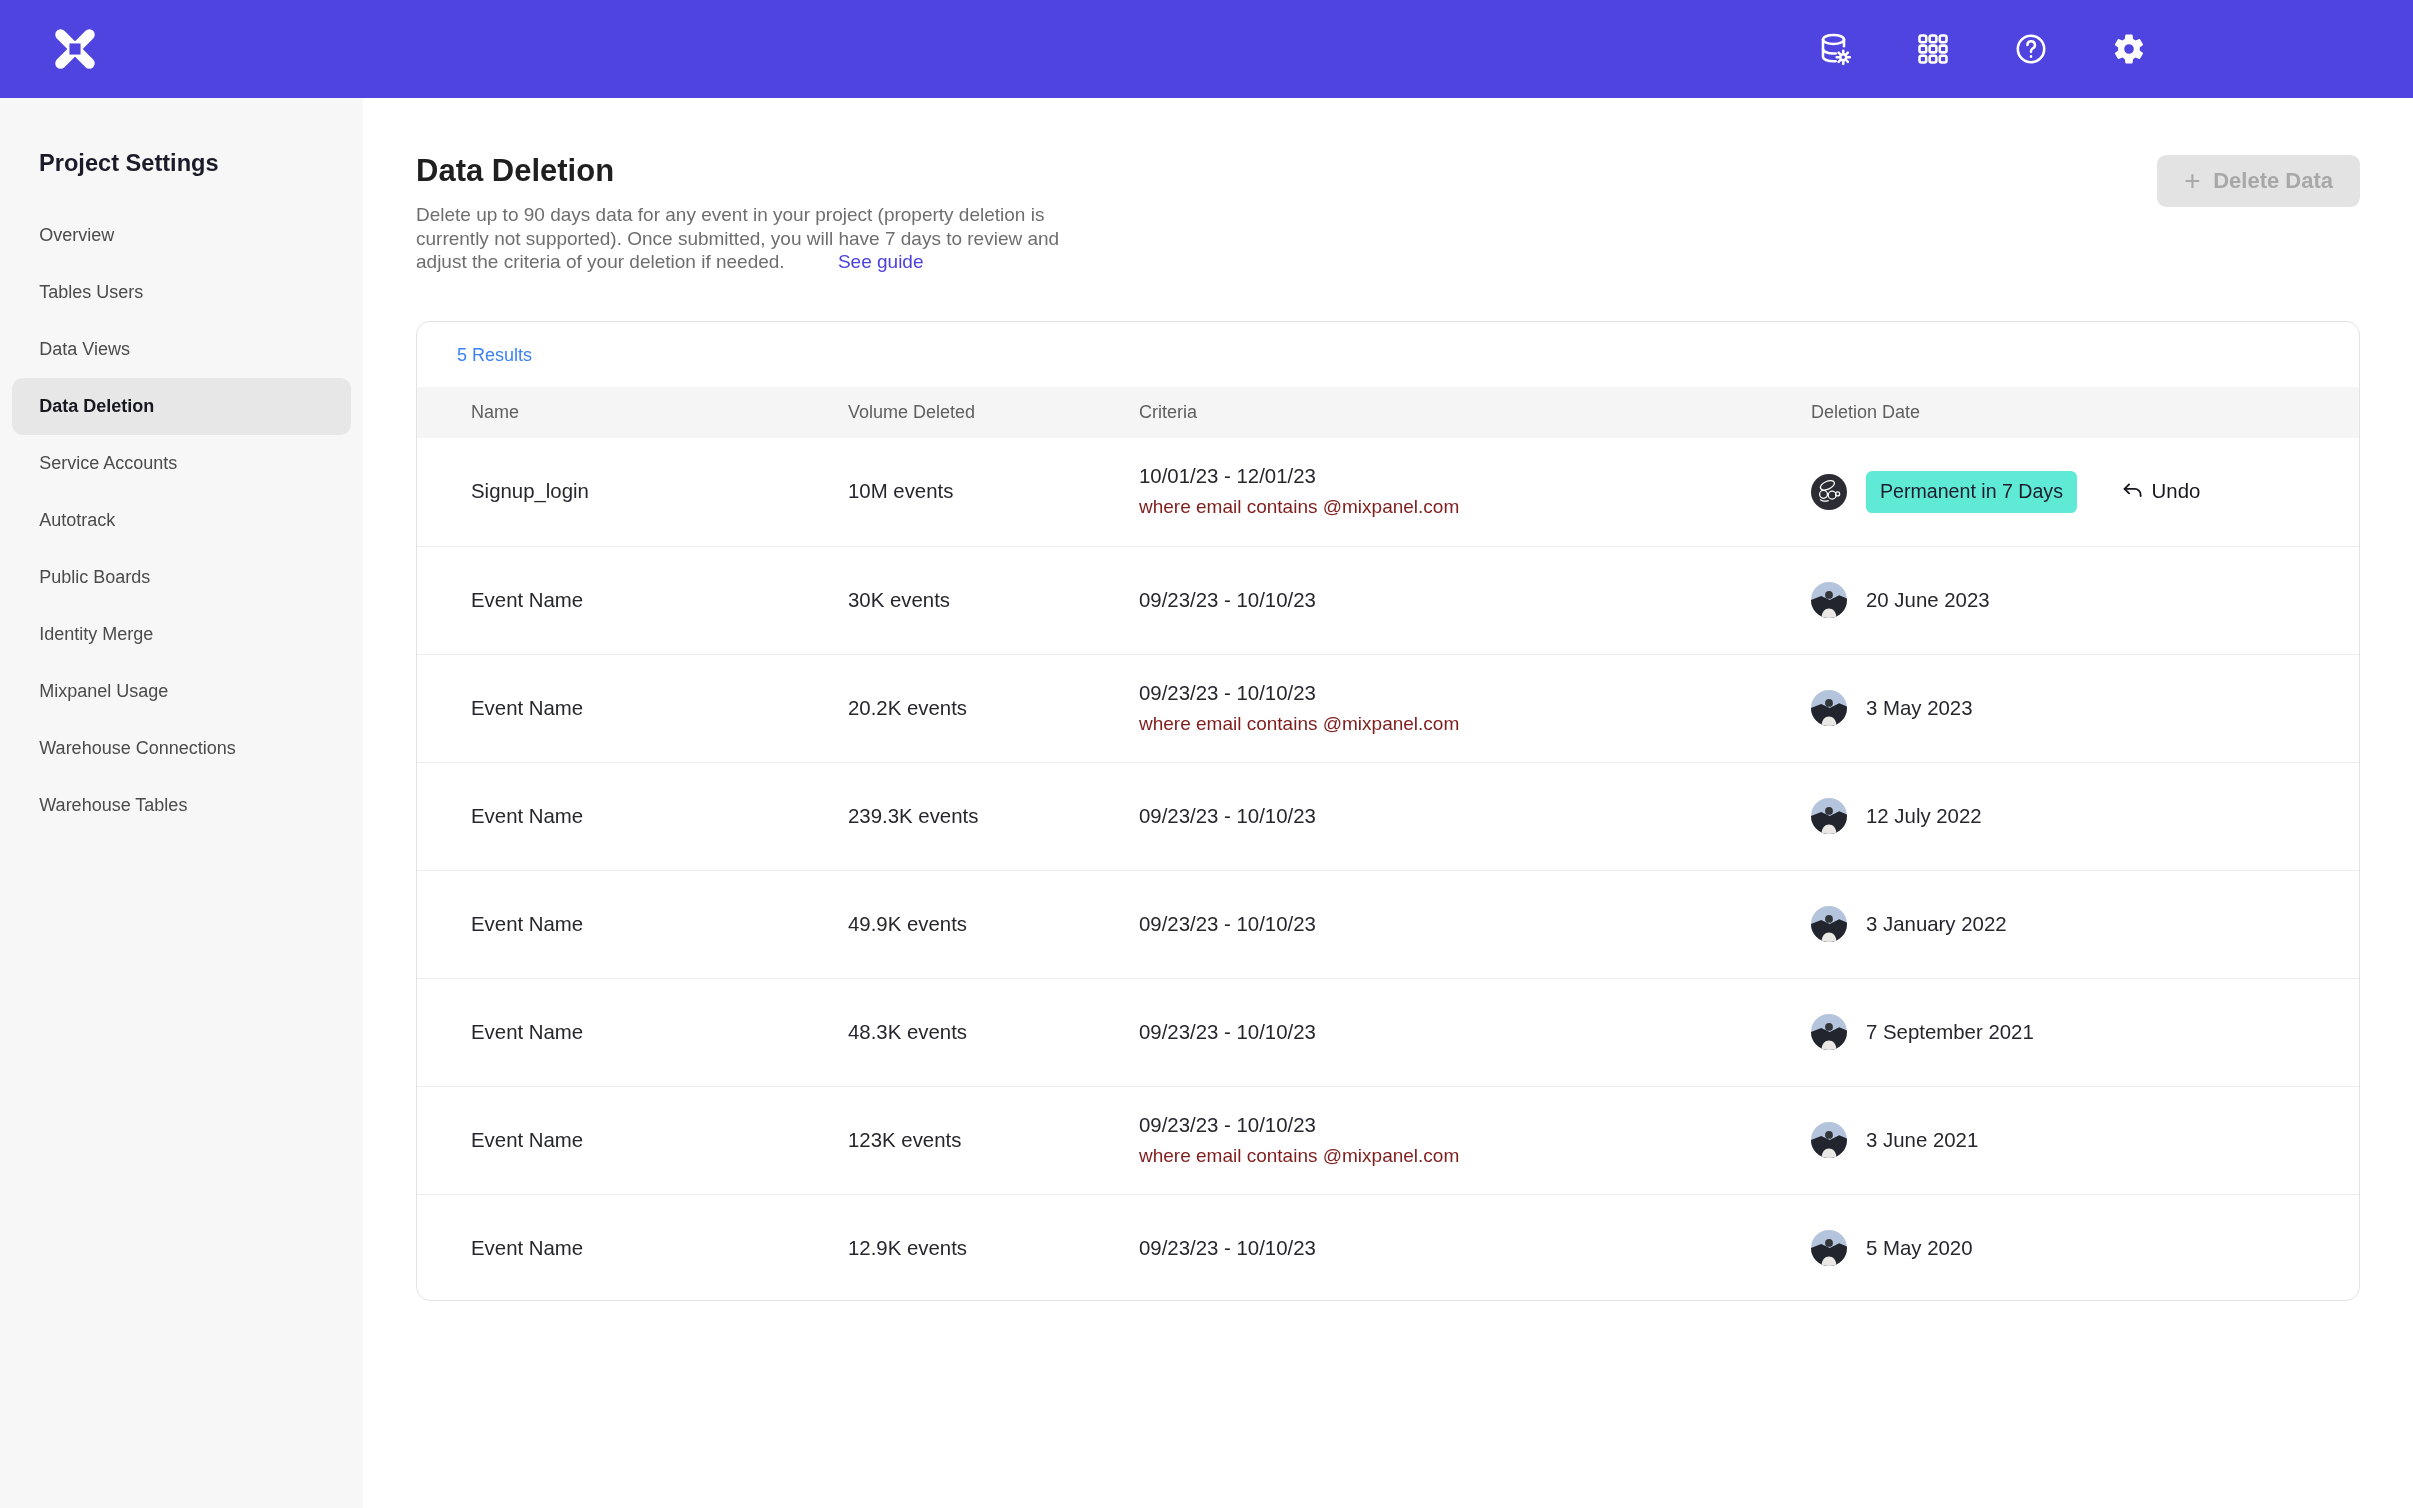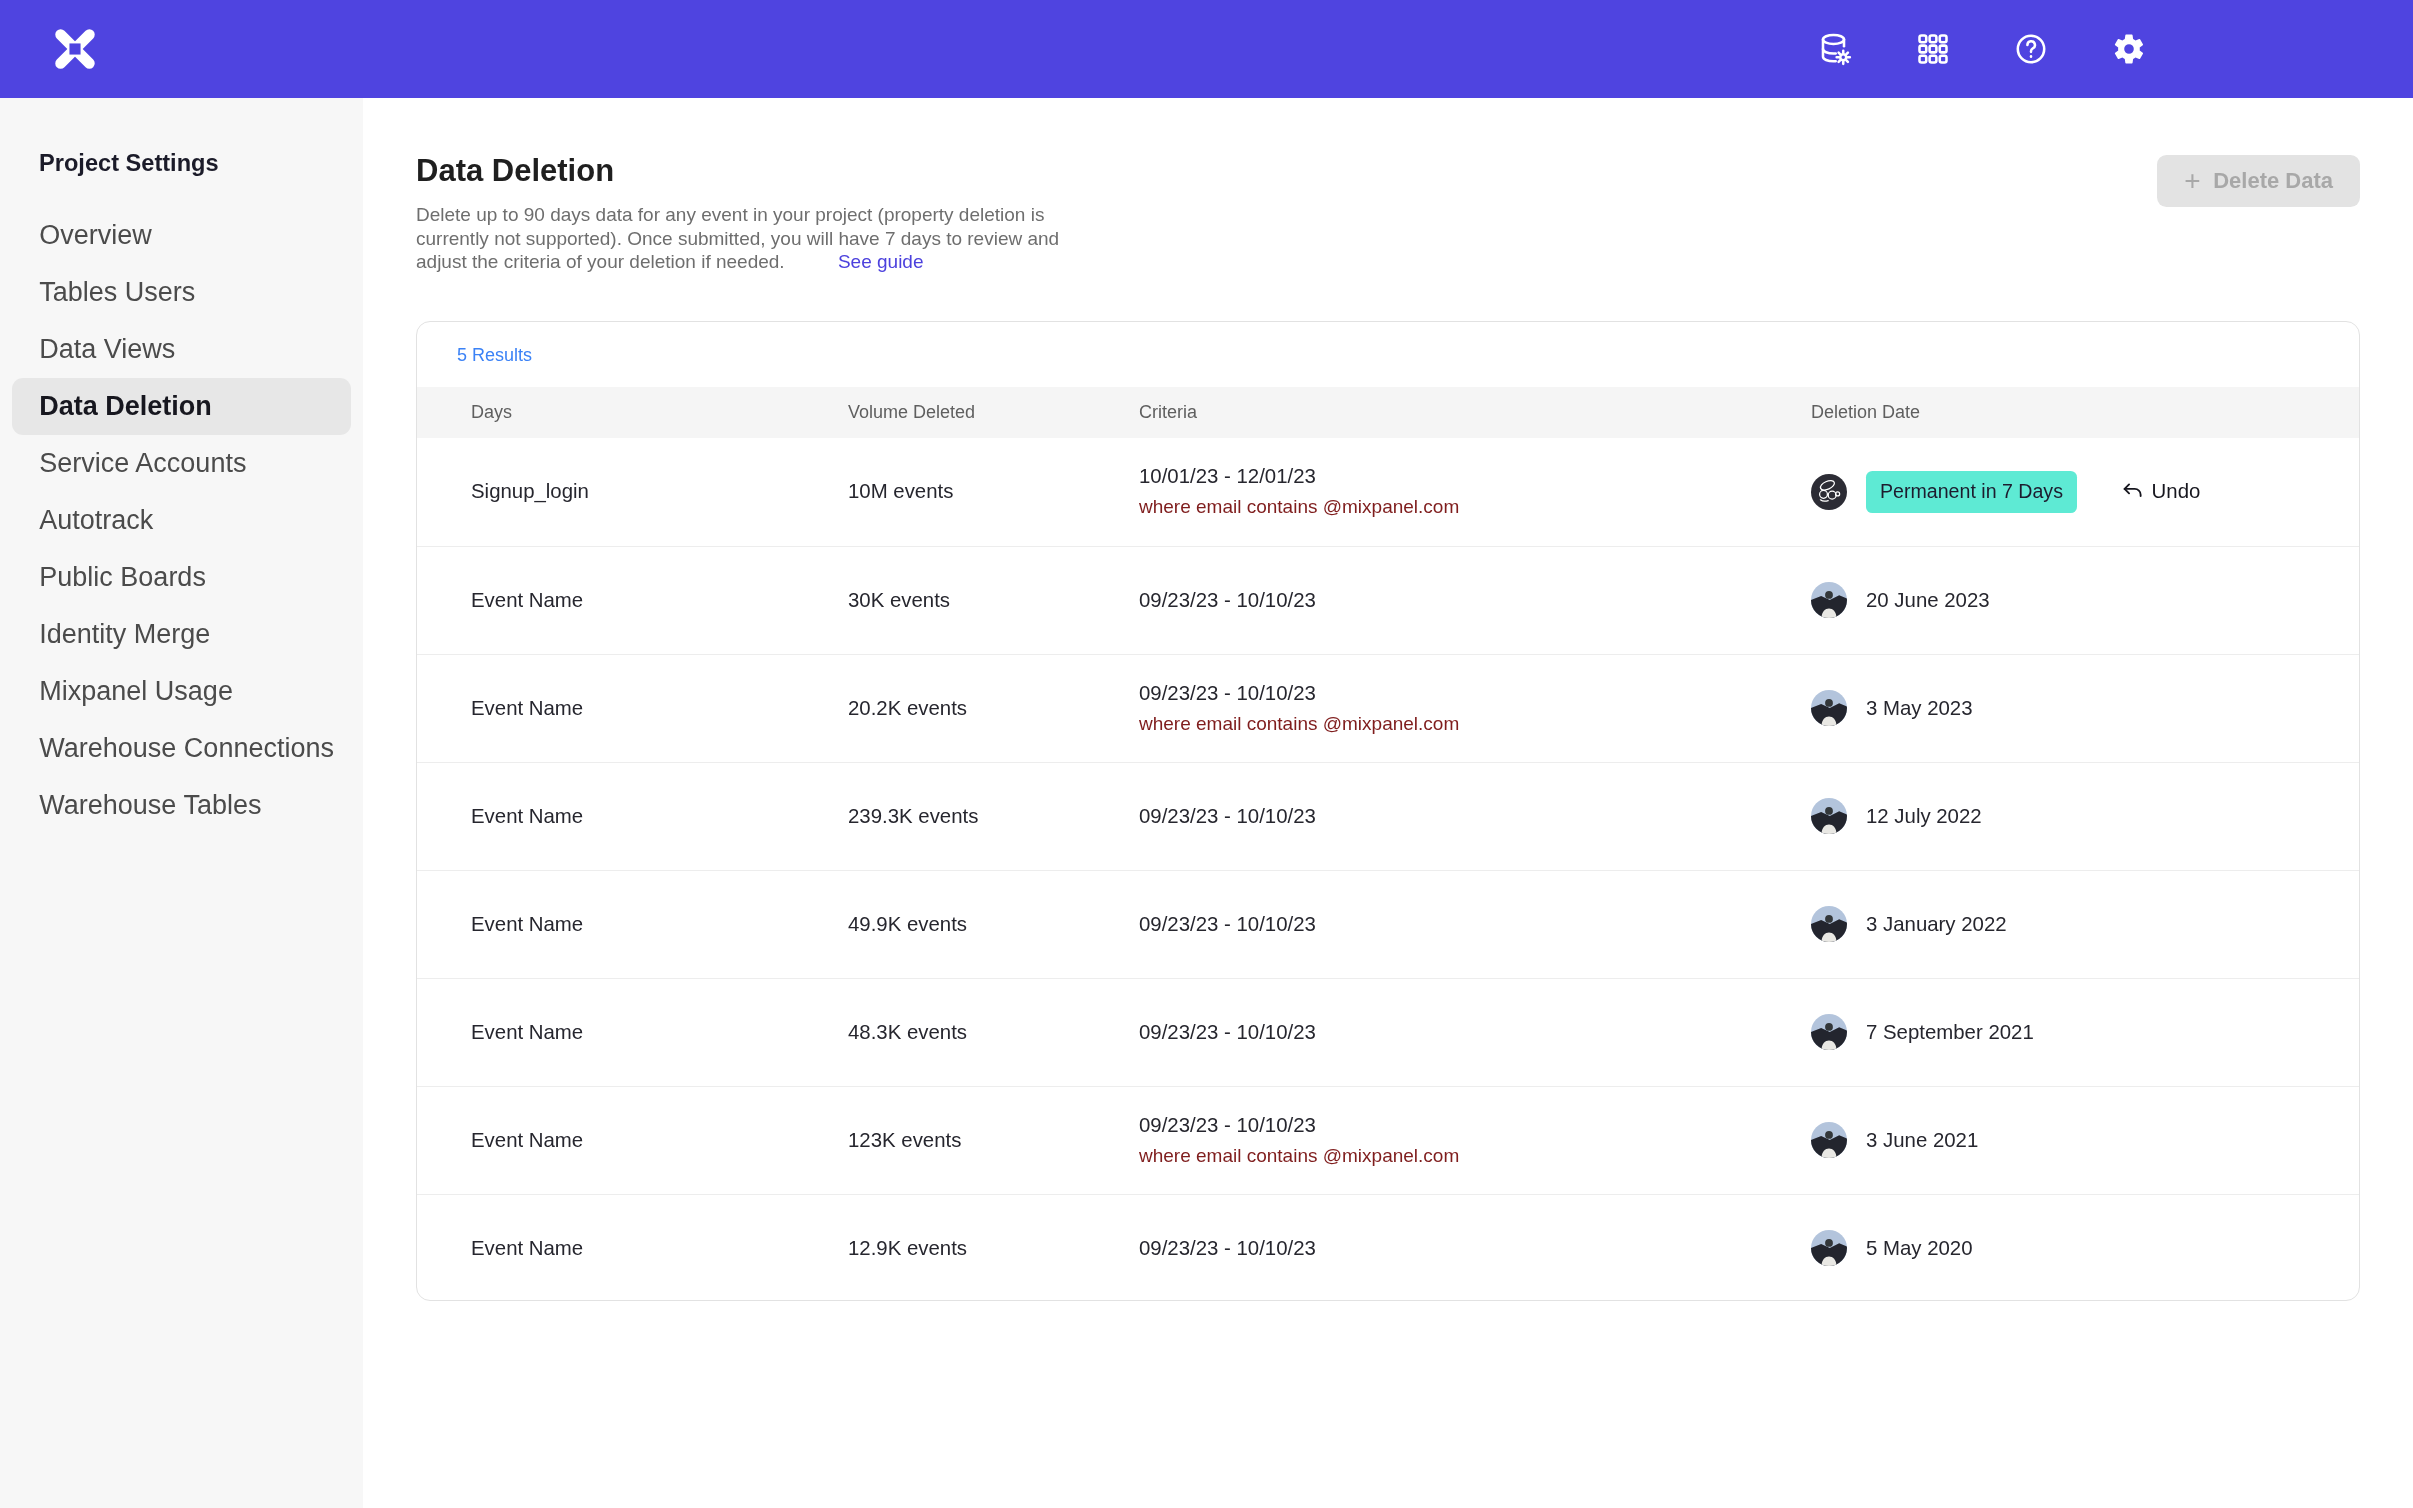--- a/index.html
+++ b/index.html
@@ -23,21 +23,21 @@
 
   
   .layout { display:flex; height:1410px; }
 
   
   .sidebar { width:363px; background:#f7f7f7; padding-top:52px; flex-shrink:0; }
   .sidebar-title { font-size:23.6px; font-weight:bold; color:#1b1b29; margin:0 0 30px 39px; }
   .nav-item {
     height:57px; margin:0 11.8px; border-radius:11px;
     display:flex; align-items:center; padding-left:27.5px;
-    font-size:27px; color:#4b4b4b; cursor:pointer;
+    font-size:18px; color:#4b4b4b; cursor:pointer;
   }
   .nav-item.active { background:#e7e7e7; color:#17171f; font-weight:bold; }
 
   
   .main { flex:1; padding:55px 53px 0 53px; }
   .page-head { display:flex; justify-content:space-between; align-items:flex-start; }
   .page-title { font-size:31px; font-weight:bold; color:#1f1f1f; margin:0 0 14px 0; }
   .page-desc { width:691px; font-size:19px; line-height:23.6px; color:#6e6e6e; }
   .guide-link { color:#4c41dd; text-decoration:none; cursor:pointer;margin-left:48px; }
   .delete-btn {
@@ -164,21 +164,21 @@
       </div>
       <button class="delete-btn">
         <span class="plus">+</span>
         <span>Delete Data</span>
       </button>
     </div>
 
     <div class="card">
       <div class="card-top">5 Results</div>
       <div class="thead">
-        <span>Days</span>
+        <span>Name</span>
         <span>Volume Deleted</span>
         <span>Criteria</span>
         <span>Deletion Date</span>
       </div>
       <div id="tbody">
           <div class="trow">
     <div class="c-name">Signup_login</div>
     <div class="c-vol">10M events</div>
     <div class="c-crit">
       <div class="crit-main">10/01/23 - 12/01/23</div>

